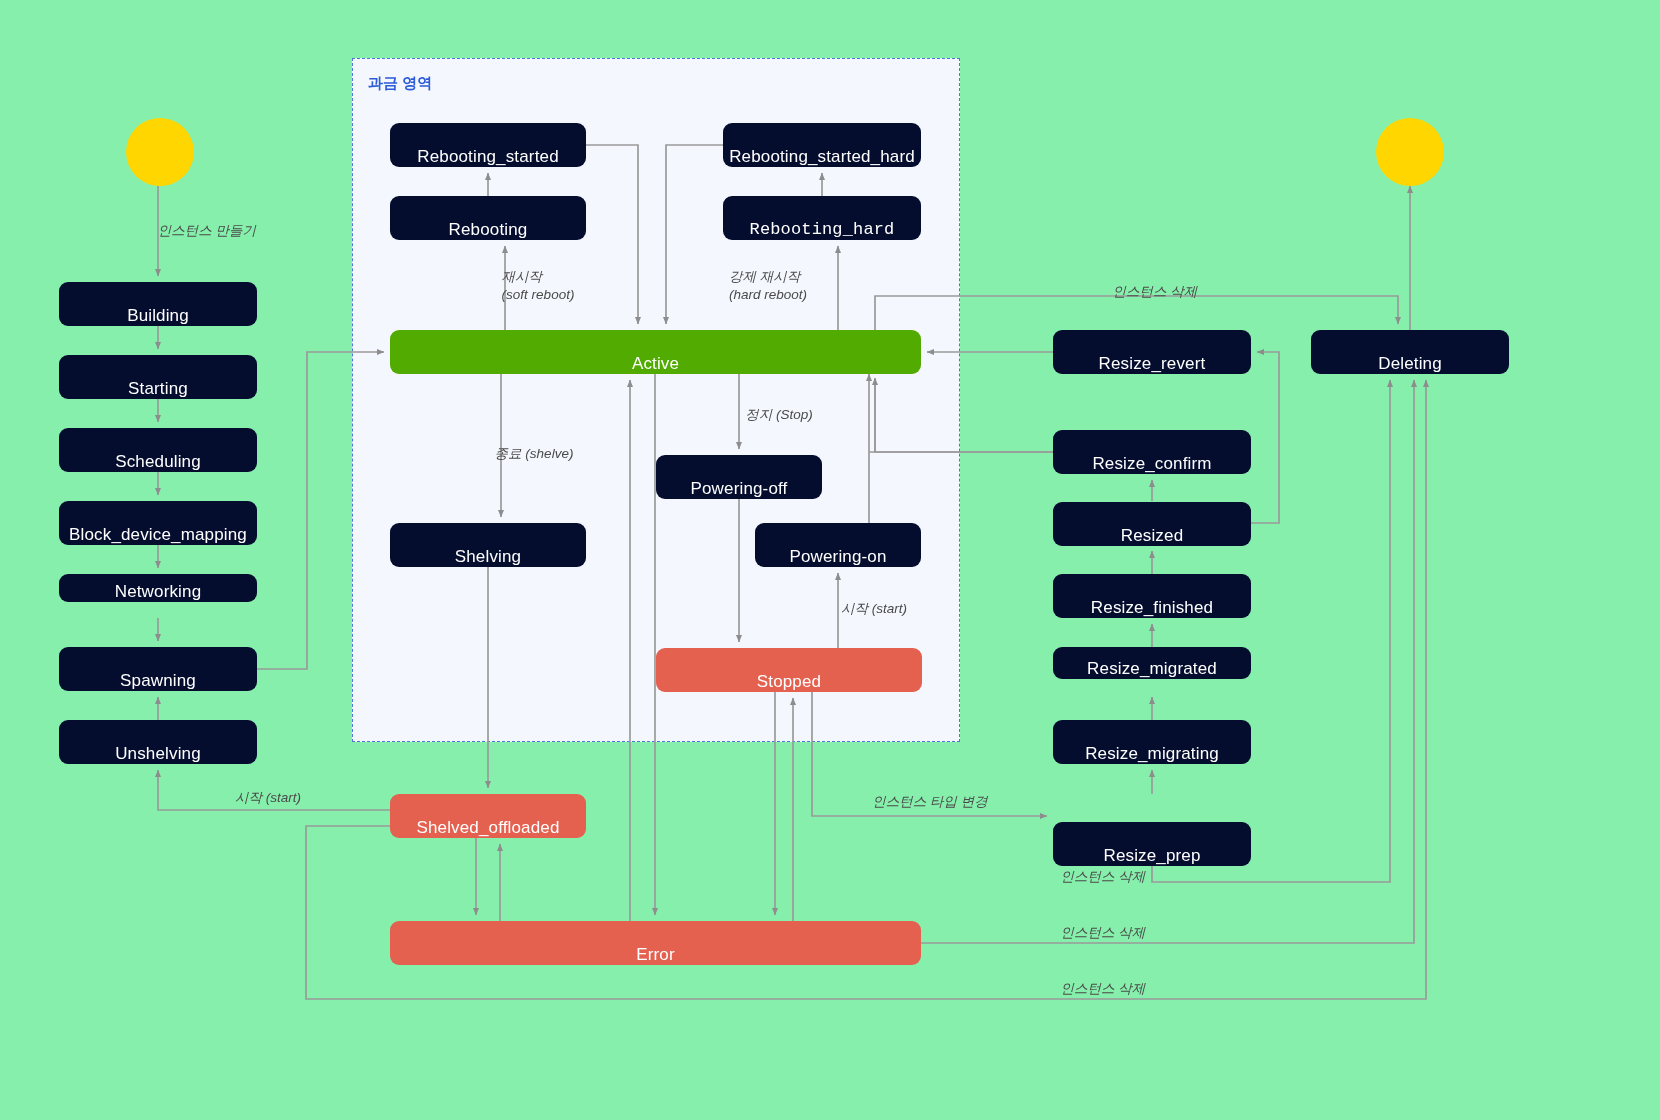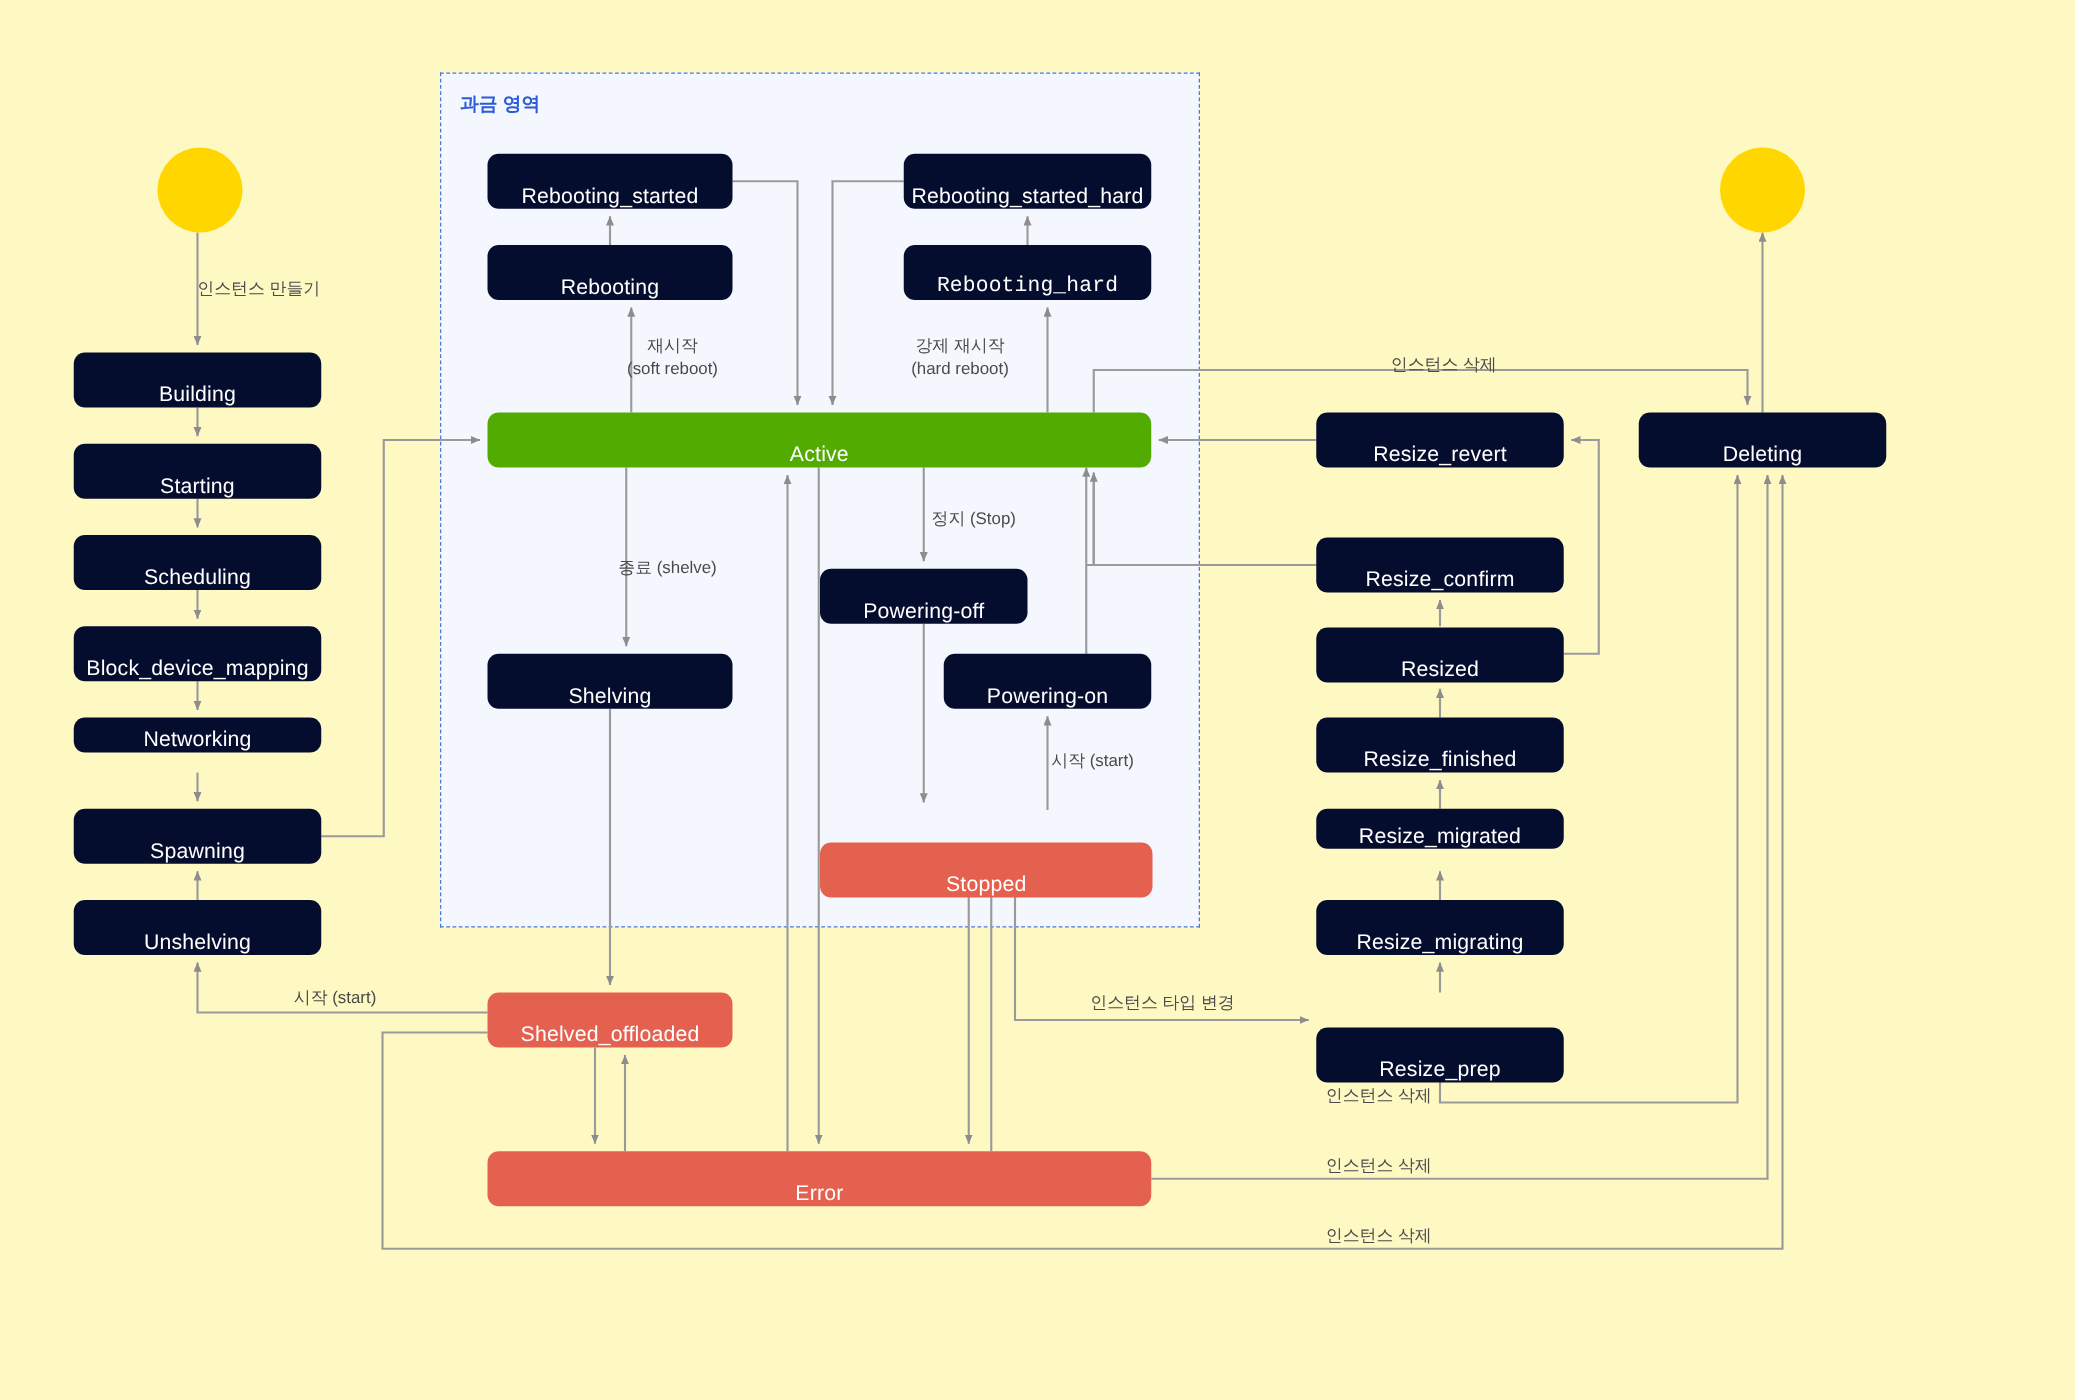--- a/index.html
+++ b/index.html
@@ -1,21 +1,21 @@
 <!DOCTYPE html>
 <html><head>
 <meta charset="utf-8">
 <style>
   html,body{margin:0;padding:0;background:#ffffff;}
   body{
     width:1660px;height:1120px;overflow:hidden;
     font-family:"Liberation Sans","DejaVu Sans",sans-serif;
     background:#ffffff;
   }
-  #stage{position:relative;width:1660px;height:1120px;background:#fef9c3;}
+  #stage{position:relative;width:1660px;height:1120px;background:#86efac;}
   svg#wires{position:absolute;left:0;top:0;width:1660px;height:1120px;}
 
   .node{
     position:absolute;box-sizing:border-box;
     display:flex;align-items:flex-end;justify-content:center;
     border-radius:9px;color:#ffffff;
     font-size:17px;letter-spacing:.15px;
     text-align:center;line-height:1.1;
     white-space:nowrap;
     font-family:"Liberation Sans","DejaVu Sans",sans-serif;
@@ -33,23 +33,24 @@
     background:#f4f7fe;border:1.6px dashed #4a78d8;
   }
   .group-label{
     position:absolute;color:#2b5bd7;font-size:15px;font-weight:bold;
     font-family:"Liberation Sans","DejaVu Sans",sans-serif;
     white-space:nowrap;
   }
 
   .edge-label{
     position:absolute;color:#4a4a4a;font-size:13.5px;line-height:1.35;
-    white-space:pre;text-align:center;
+    white-space:pre;
     font-family:"Liberation Sans","DejaVu Sans",sans-serif;
     transform:translateX(-50%);
+    font-style:italic;
   }
 </style>
 </head>
 <body>
 
 <div id="stage">
 
   <div class="group-box" id="group-box" style="left: 352px; top: 58px; width: 608px; height: 684px;"></div>
   <div class="group-label" id="group-label" style="left: 368px; top: 74px;">과금 영역</div>
 
@@ -175,21 +176,21 @@
       </div>
       <div class="node dark" style="left: 390px; top: 523px; width: 196px; height: 44px;">
         <span>Shelving</span>
       </div>
       <div class="node dark" style="left: 656px; top: 455px; width: 166px; height: 44px;">
         <span>Powering-off</span>
       </div>
       <div class="node dark" style="left: 755px; top: 523px; width: 166px; height: 44px;">
         <span>Powering-on</span>
       </div>
-      <div class="node red" style="left: 656px; top: 648px; width: 266px; height: 44px; margin-top: 26px;">
+      <div class="node red" style="left: 656px; top: 648px; width: 266px; height: 44px;">
         <span>Stopped</span>
       </div>
       <div class="node red" style="left: 390px; top: 794px; width: 196px; height: 44px;">
         <span>Shelved_offloaded</span>
       </div>
       <div class="node red" style="left: 390px; top: 921px; width: 531px; height: 44px;">
         <span>Error</span>
       </div>
       <div class="node dark" style="left: 1053px; top: 330px; width: 198px; height: 44px;">
         <span>Resize_revert</span>

